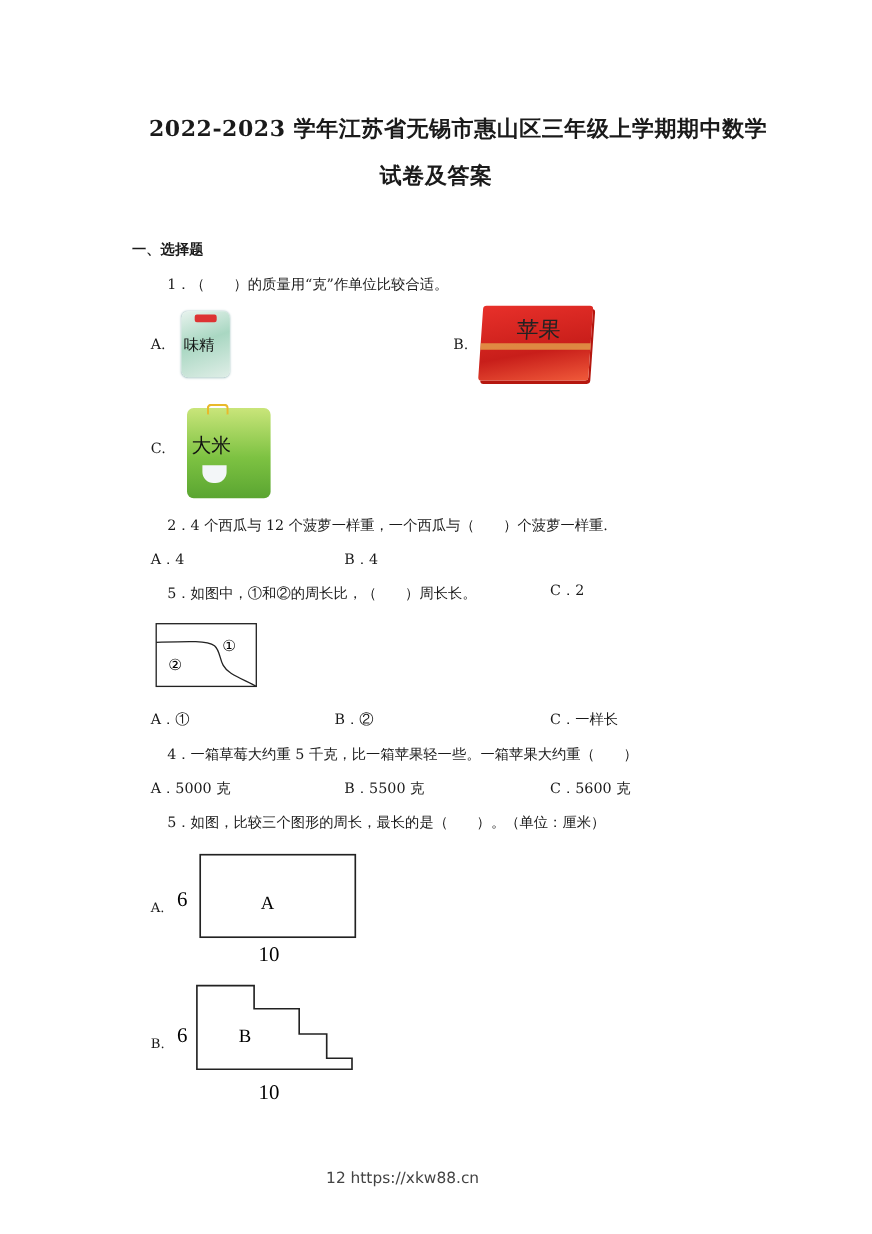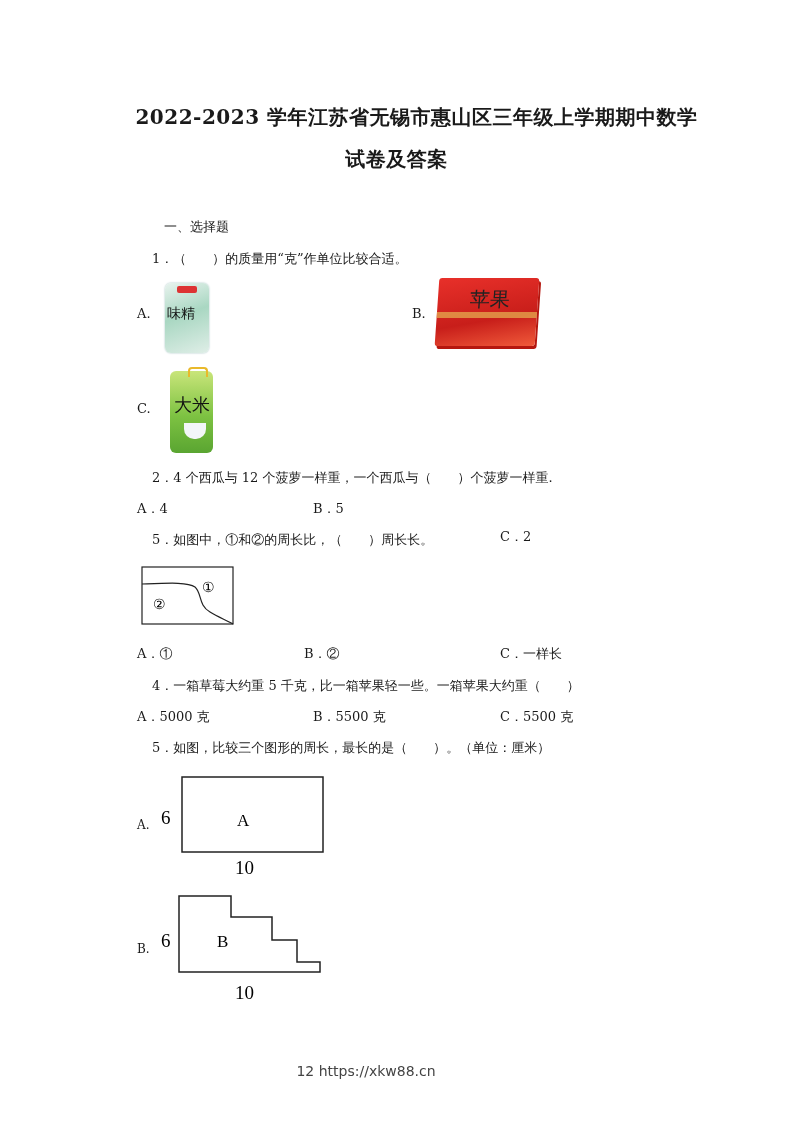--- a/index.html
+++ b/index.html
@@ -8,46 +8,46 @@
     font-family: "DejaVu Serif", "Liberation Serif", serif;
     color: #1a1a1a;
   }
   .title {
     position: absolute; left: 0; width: 793px; text-align: center;
     font-family: "DejaVu Serif", serif; font-weight: bold;
     font-size: 20px; letter-spacing: 0.5px;
   }
   .t1 { top: 104px; padding-left: 20px; }
   .t2 { top: 146px; }
-  .section { position: absolute; left: 120px; top: 218px; font-size: 13px; font-weight: normal; margin-left: 44px; }
+  .section { position: absolute; left: 120px; top: 218px; font-size: 13px; font-weight: bold; }
   .q { position: absolute; left: 120px; font-size: 13px; white-space: nowrap; margin-left: 32px; }
   .opt { position: absolute; font-size: 13px; white-space: nowrap; }
   .img-box { position: absolute; }
   .footer {
     position: absolute; left: 0; width: 732px; top: 1063px; text-align: center;
     font-family: "DejaVu Sans", sans-serif; font-size: 14px; color: #444;
   }
   
   .msg {
-    width: 44px; height: 70px; border-radius: 6px;
+    width: 44px; height: 60px; border-radius: 6px;
     background: linear-gradient(160deg,#e8f3ee 0%,#a9d7c2 45%,#dfeee7 100%);
     position: relative; box-shadow: 0 0 2px #9bb;
   }
   .msg .tag { position:absolute; left:12px; top:3px; width:20px; height:7px; background:#d33; border-radius:2px; }
   .msg .lbl { position:absolute; left:2px; top:22px; font-size:14px; font-family:"DejaVu Sans",sans-serif; color:#111; }
   .apple {
     width: 100px; height: 68px; position: relative;
     background: linear-gradient(170deg,#e8302a 0%,#c81e1a 60%,#f05a3a 100%);
     transform: skewX(-4deg); border-radius: 3px;
     box-shadow: 2px 3px 0 #b5170f;
   }
   .apple .band { position:absolute; left:0; right:0; top:34px; height:6px; background:#e7b552; opacity:.7; }
   .apple .lbl { position:absolute; left:32px; top:8px; font-size:20px; font-family:"DejaVu Sans",sans-serif; color:#222; }
   .rice {
-    width: 43px; height: 82px; position: relative; border-radius: 6px;
+    width: 76px; height: 82px; position: relative; border-radius: 6px;
     background: linear-gradient(180deg,#c9e57a 0%,#7dc242 55%,#5aa531 100%);
   }
   .rice .handle { position:absolute; left:18px; top:-4px; width:16px; height:8px; border:2px solid #e9b92b; border-bottom:none; border-radius:4px 4px 0 0; }
   .rice .lbl { position:absolute; left:4px; top:22px; font-size:18px; font-family:"DejaVu Sans",sans-serif; color:#111; }
   .rice .bowl { position:absolute; left:14px; top:52px; width:22px; height:16px; background:#f3f6f8; border-radius:0 0 10px 10px; }
   svg text { font-family: "Liberation Serif", "DejaVu Serif", serif; }
 </style>
 </head>
 <body>
 
@@ -78,38 +78,38 @@
 <div class="img-box" style="left:170px; top:371px">
   <div class="rice">
     <div class="handle"></div>
     <div class="lbl">大米</div>
     <div class="bowl"></div>
   </div>
 </div>
 
 <div class="q" style="top:469px">2．4 个西瓜与 12 个菠萝一样重，一个西瓜与（　　）个菠萝一样重.</div>
 <div class="opt" style="left:137px; top:500px">A．4</div>
-<div class="opt" style="left:313px; top:500px">B．5</div>
+<div class="opt" style="left:313px; top:500px">B．4</div>
 <div class="opt" style="left:500px; top:528px">C．2</div>
 
 <div class="q" style="top:531px">5．如图中，①和②的周长比，（　　）周长长。</div>
 <svg class="img-box" style="left:140px; top:565px" width="96" height="62">
   <rect x="2" y="2" width="91" height="57" fill="none" stroke="#222" stroke-width="1.2"></rect>
   <path d="M2 19 C 30 18, 48 17, 55 22 C 62 28, 58 40, 70 47 C 78 52, 86 55, 93 59" fill="none" stroke="#222" stroke-width="1.2"></path>
   <text x="62" y="27" font-size="14">①</text>
   <text x="13" y="44" font-size="14">②</text>
 </svg>
 <div class="opt" style="left:137px; top:645px">A．①</div>
 <div class="opt" style="left:304px; top:645px">B．②</div>
 <div class="opt" style="left:500px; top:645px">C．一样长</div>
 
 <div class="q" style="top:677px">4．一箱草莓大约重 5 千克，比一箱苹果轻一些。一箱苹果大约重（　　）</div>
 <div class="opt" style="left:137px; top:708px">A．5000 克</div>
 <div class="opt" style="left:313px; top:708px">B．5500 克</div>
-<div class="opt" style="left:500px; top:708px">C．5500 克</div>
+<div class="opt" style="left:500px; top:708px">C．5600 克</div>
 
 <div class="q" style="top:739px">5．如图，比较三个图形的周长，最长的是（　　）。（单位：厘米）</div>
 
 <div class="opt" style="left:137px; top:818px; font-size:12px">A.</div>
 <svg class="img-box" style="left:155px; top:772px" width="175" height="108">
   <rect x="27" y="5" width="141" height="75" fill="none" stroke="#222" stroke-width="1.5"></rect>
   <text x="6" y="52" font-size="19">6</text>
   <text x="82" y="54" font-size="17">A</text>
   <text x="80" y="102" font-size="19">10</text>
 </svg>

